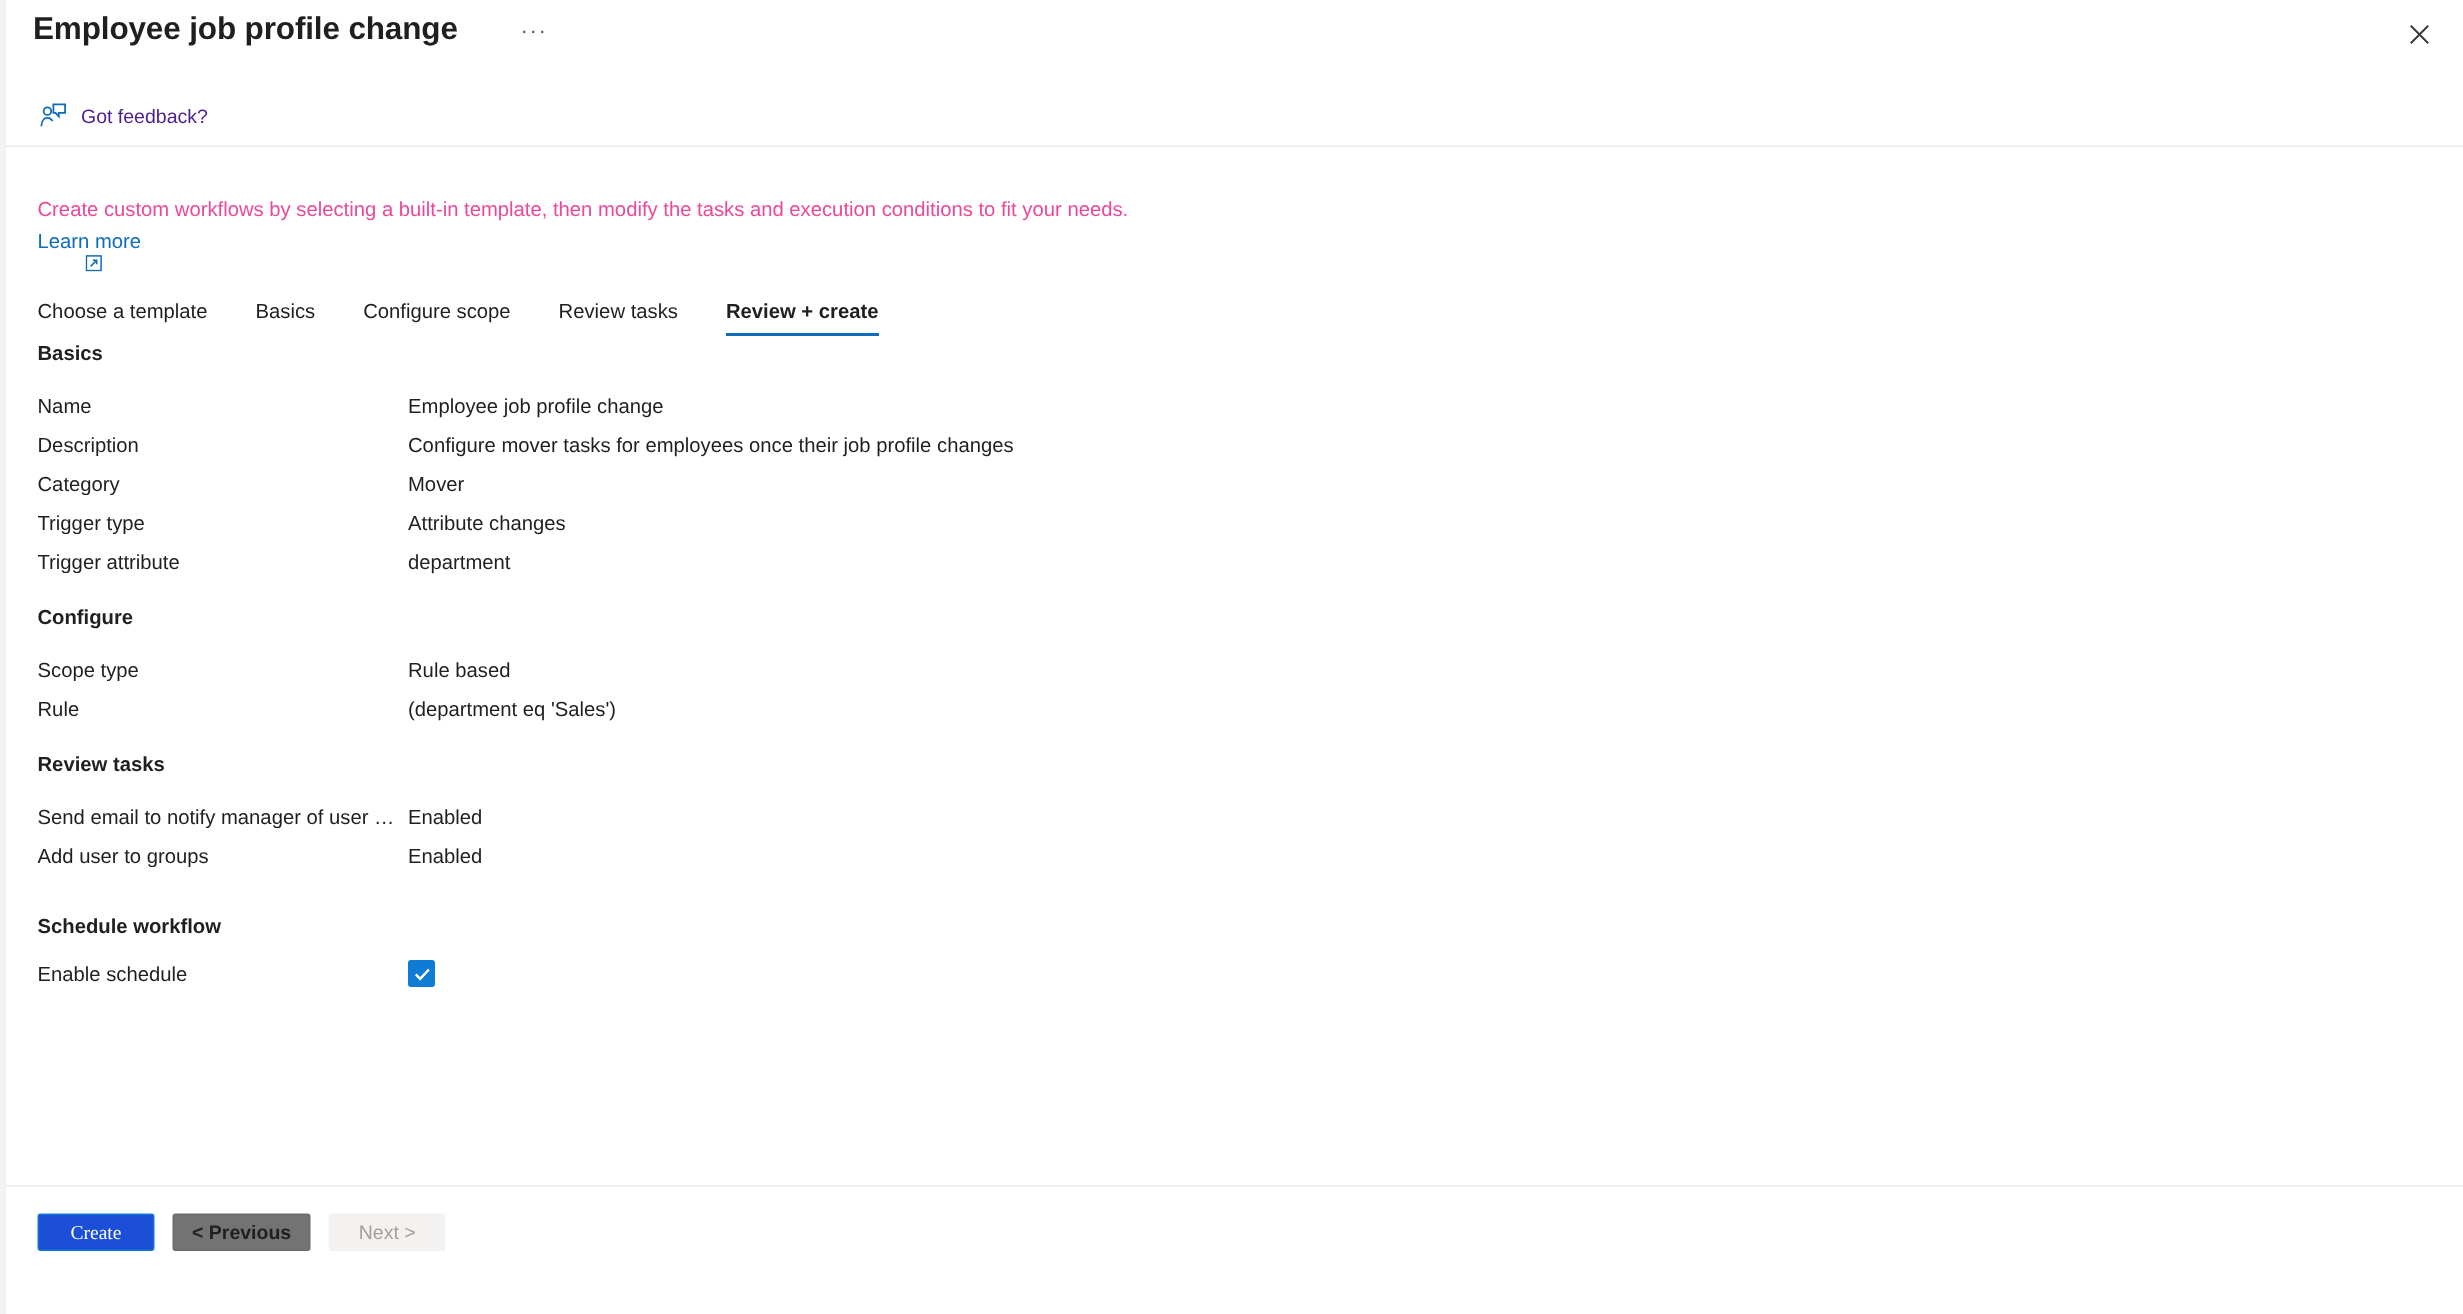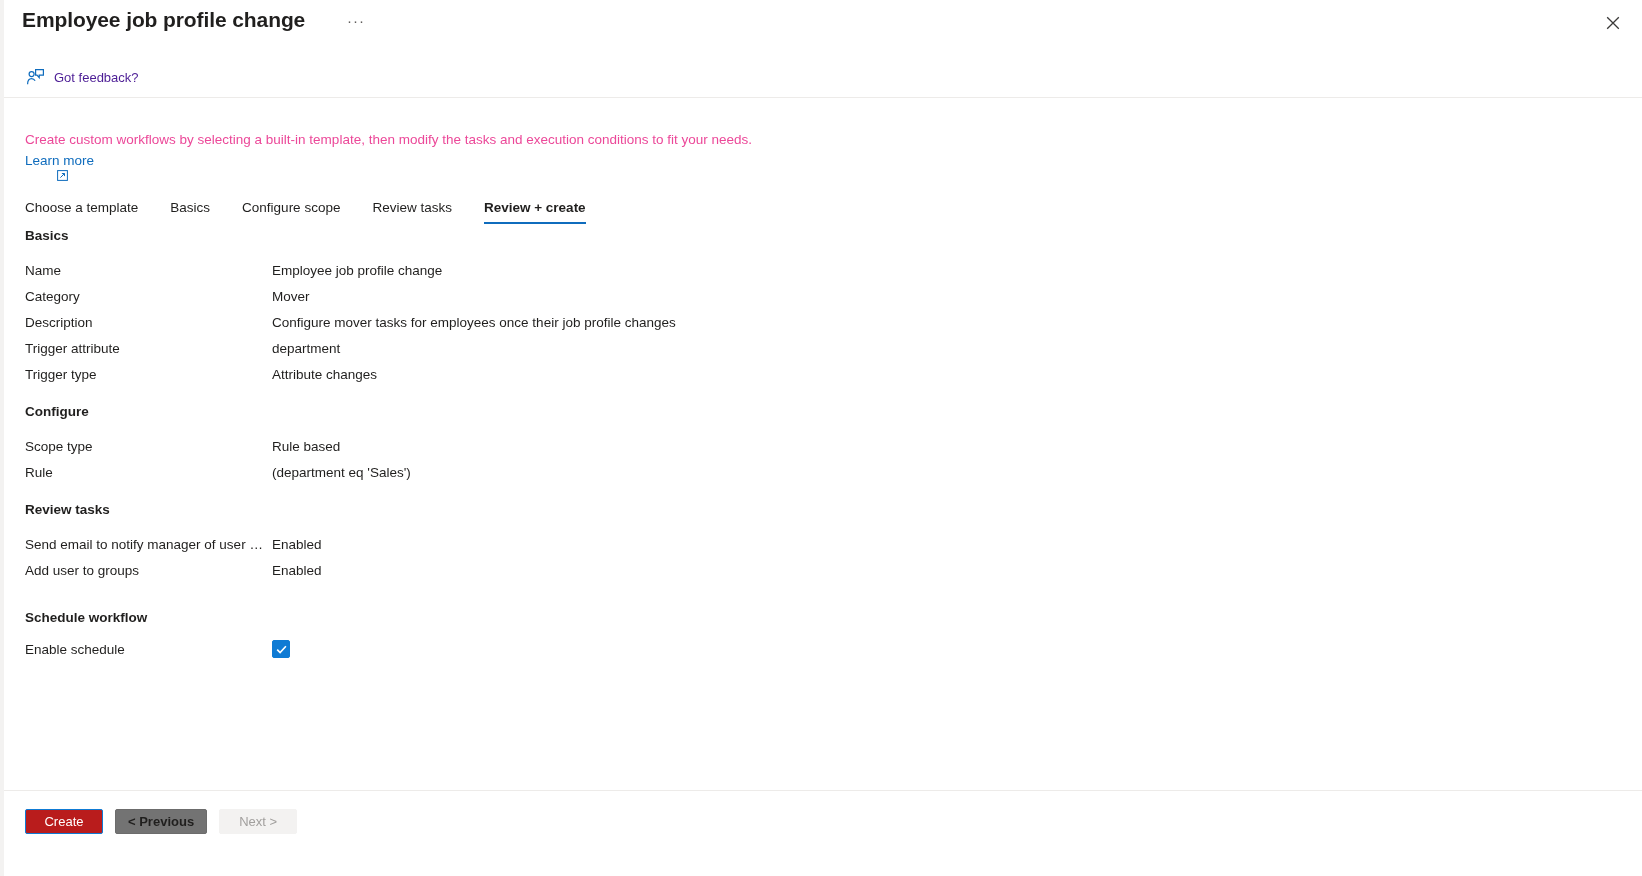--- a/index.html
+++ b/index.html
@@ -216,23 +216,24 @@
     border-radius: 2px;
     cursor: pointer;
     display: inline-flex;
     align-items: center;
     justify-content: center;
     padding: 0 12px;
     margin-right: 12px;
     white-space: nowrap;
   }
   .btn-primary {
-    background: #b91c1c;
+    background: #1d4ed8;
     border: 1px solid #0f7bd4;
     color: #ffffff;
+    font-family: Liberation Serif, serif;
   }
   .btn-default {
     background: #737373;
     border: 1px solid #6c6c6c;
     color: #201f1e;
     font-weight: bold;
   }
   .btn-disabled {
     background: #f3f2f1;
     border: 1px solid #f3f2f1;
@@ -290,34 +291,34 @@
   </div>
 
   <div class="review">
 
     <div class="section-head">Basics</div>
     <div class="kv-row">
       <div class="kv-label">Name</div>
       <div class="kv-value">Employee job profile change</div>
     </div>
     <div class="kv-row">
+      <div class="kv-label">Description</div>
+      <div class="kv-value">Configure mover tasks for employees once their job profile changes</div>
+    </div>
+    <div class="kv-row">
       <div class="kv-label">Category</div>
       <div class="kv-value">Mover</div>
     </div>
     <div class="kv-row">
-      <div class="kv-label">Description</div>
-      <div class="kv-value">Configure mover tasks for employees once their job profile changes</div>
+      <div class="kv-label">Trigger type</div>
+      <div class="kv-value">Attribute changes</div>
     </div>
     <div class="kv-row">
       <div class="kv-label">Trigger attribute</div>
       <div class="kv-value">department</div>
-    </div>
-    <div class="kv-row">
-      <div class="kv-label">Trigger type</div>
-      <div class="kv-value">Attribute changes</div>
     </div>
 
     <div class="section-head spaced">Configure</div>
     <div class="kv-row">
       <div class="kv-label">Scope type</div>
       <div class="kv-value">Rule based</div>
     </div>
     <div class="kv-row">
       <div class="kv-label">Rule</div>
       <div class="kv-value">(department eq 'Sales')</div>

